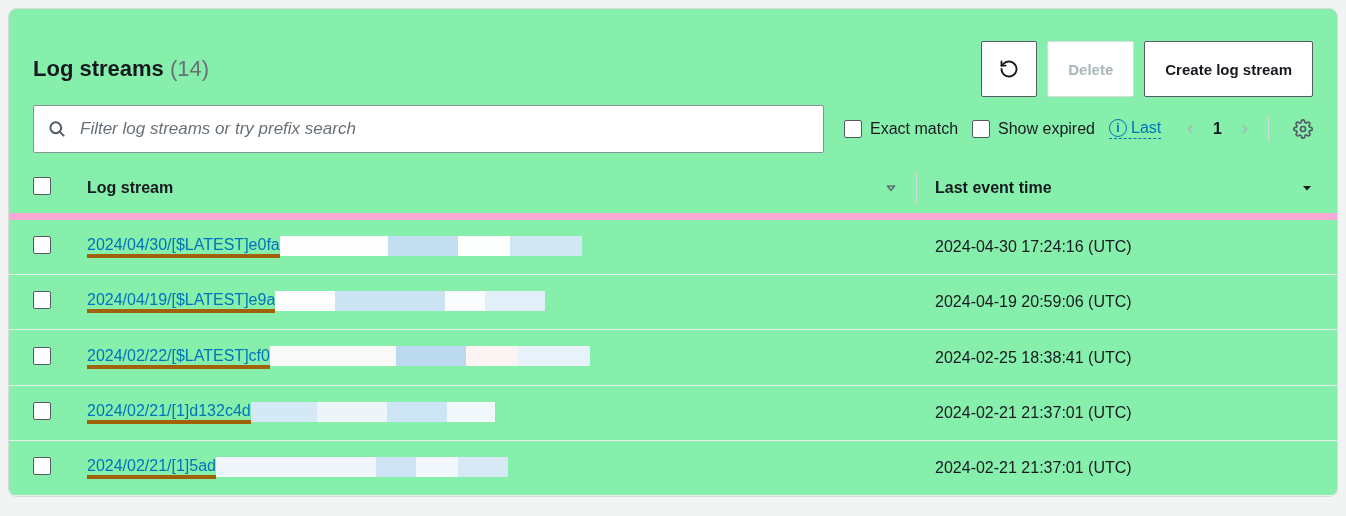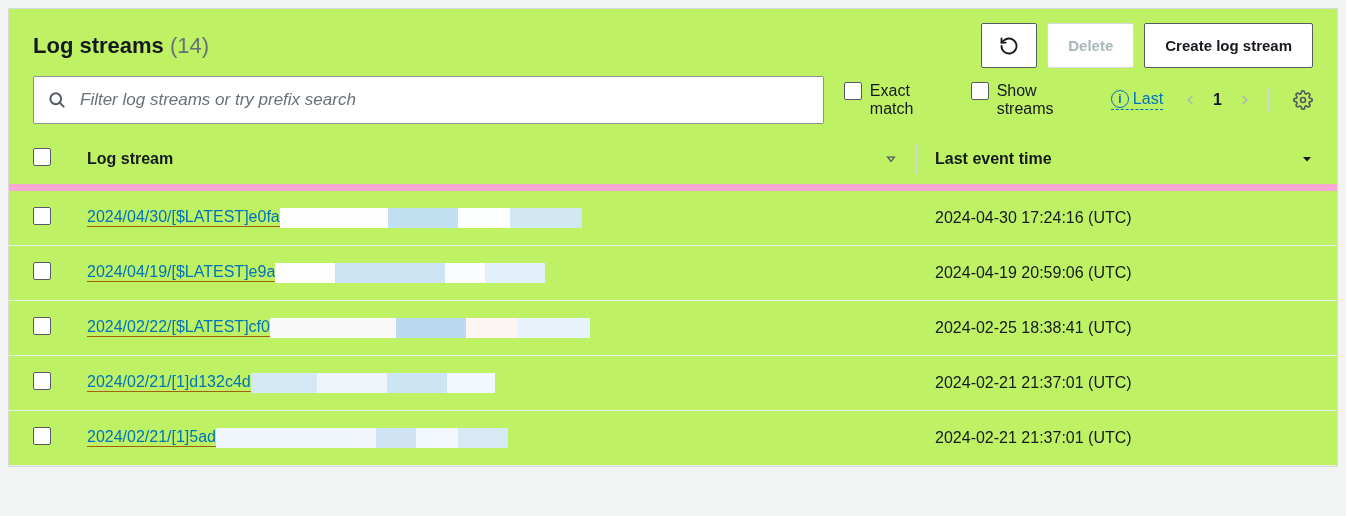--- a/index.html
+++ b/index.html
@@ -4,24 +4,24 @@
 <style>
   * { box-sizing: border-box; margin: 0; padding: 0; }
   body {
     font-family: "Amazon Ember", "Helvetica Neue", Arial, sans-serif;
     background: #f2f3f3;
     padding: 8px;
     color: #16191f;
     font-size: 14px;
   }
   .panel {
-    background: #bef264;
+    background: #86efac;
     border: 1px solid #d5dbdb;
-    border-radius: 0;
-    padding-top: 14px;
+    border-radius: 9px;
+    padding-top: 32px;
   }
   .header-row {
     display: flex;
     align-items: center;
     justify-content: space-between;
     padding: 0 24px 8px 24px;
   }
   .title {
     font-size: 22px;
     font-weight: 700;
@@ -40,21 +40,21 @@
     background: #fff;
     color: #16191f;
     font-weight: 700;
     font-size: 15px;
     padding: 8px 20px;
     border-radius: 2px;
     cursor: pointer;
     display: inline-flex;
     align-items: center;
     justify-content: center;
-    height: 45px;
+    height: 56px;
   }
   .btn.icon-only { padding: 8px 16px; width: 56px; }
   .btn.disabled { color: #aab7b8; border-color: #d5dbdb; cursor: default; }
   .filter-row {
     display: flex;
     align-items: center;
     padding: 0 24px 10px 24px;
     gap: 20px;
   }
   .search-wrap {
@@ -152,21 +152,21 @@
   tbody td {
     padding: 16px 18px;
     border-bottom: 1px solid #eaeded;
     font-size: 16px;
     vertical-align: middle;
   }
   tbody td.sel-col { padding-left: 24px; width: 52px; }
   .stream-link {
     color: #0073bb;
     text-decoration: none;
-    border-bottom: 1px solid #a16207;
+    border-bottom: 4px solid #a16207;
     display: inline-block;
     text-align: right;
   }
   .redact-strip {
     display: inline-block;
     height: 20px;
     vertical-align: middle;
     border-bottom: 1px solid #0073bb;
   }
   .rseg { display: inline-block; height: 20px; vertical-align: top; }
@@ -204,21 +204,21 @@
       </span>
       <input class="search-input" placeholder="Filter log streams or try prefix search" style="">
     </div>
     <div class="filter-opts">
       <label class="chk-group">
         <span class="chkbox"></span>
         <span>Exact match</span>
       </label>
       <label class="chk-group">
         <span class="chkbox"></span>
-        <span>Show streams</span>
+        <span>Show expired</span>
       </label>
       <a href="#" class="info-link">
         <span class="info-icon">i</span>
         <span>Last</span>
       </a>
     </div>
     <div class="pager">
       <span class="pager-btn">
         <svg width="14" height="14" viewBox="0 0 24 24" fill="none" stroke="#aab7b8" stroke-width="3" stroke-linecap="round" stroke-linejoin="round">
             <polyline points="15 18 9 12 15 6"></polyline>

